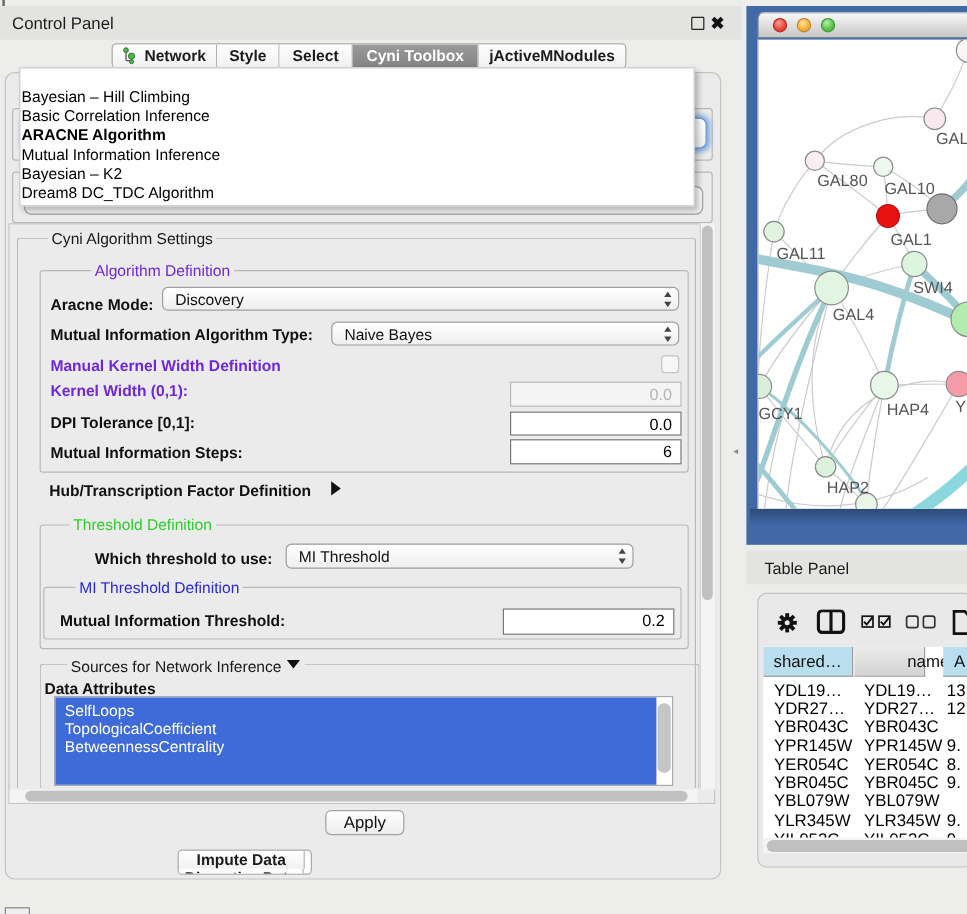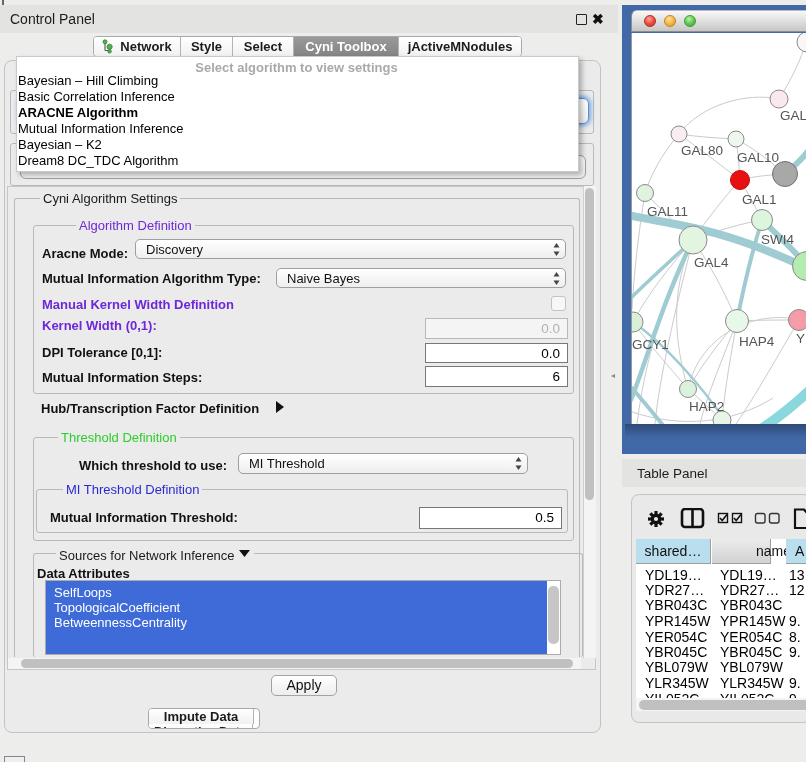--- a/index.html
+++ b/index.html
@@ -128,21 +128,21 @@
 <div class="abs lbl" style="left:79px;top:458px;">Which threshold to use:</div>
 <div class="abs combo" style="left:238px;top:453px;width:290px;height:21px;">MI Threshold<span class="arr"><svg width="9" height="15">
         <path d="M4.5 1 L7.5 5.5 L1.5 5.5 Z" fill="#444"></path>
         <path d="M4.5 14 L1.5 9.5 L7.5 9.5 Z" fill="#444"></path>
       </svg></span></div>
 
 <div class="abs groupbox" style="left:36px;top:489px;width:532px;height:44px;"></div>
 <div class="abs gtitle" style="left:43px;top:482px;color:#2a2ad4;">MI Threshold Definition</div>
 
 <div class="abs lbl" style="left:50px;top:510px;">Mutual Information Threshold:</div>
-<div class="abs tf" style="left:419px;top:507px;width:143px;height:22px;">0.5</div>
+<div class="abs tf" style="left:419px;top:507px;width:143px;height:22px;">0.2</div>
 
 <div class="abs groupbox" style="left:33px;top:553px;width:550px;height:104px;border-bottom:none;"></div>
 <div class="abs gtitle" style="left:36px;top:546px;color:#1a1a1a;font-weight:normal;">Sources for Network Inference <span style="display:inline-block;vertical-align:2px;"><svg width="13" height="9">
         <path d="M1 1 L12 1 L6.5 8 Z" fill="#111"></path>
       </svg></span></div>
 <div class="abs lbl" style="left:37px;top:566px;">Data Attributes</div>
 
 <div class="abs" id="datalist">
   <div id="datasel">
     <div>SelfLoops</div>
@@ -160,21 +160,20 @@
 
 <div class="abs" id="applybtn">Apply</div>
 
 <div class="abs" id="bottabs">
   <div class="ttab" style="width:105px">Impute Data</div>
   <div class="ttab" style="width:104px">Discretize Data</div>
   <div class="ttab sel" style="width:110px">Infer Network</div>
 </div>
 
 <div class="abs" id="dropdown">
-  <div class="it" style="top:3px;width:557px;text-align:center;color:#a9a9a9;font-weight:600;">Select algorithm to view settings</div>
   <div class="it" style="top:16px;">Bayesian – Hill Climbing</div>
   <div class="it" style="top:32px;">Basic Correlation Inference</div>
   <div class="it" style="top:48px;font-weight:bold;">ARACNE Algorithm</div>
   <div class="it" style="top:64px;">Mutual Information Inference</div>
   <div class="it" style="top:80px;">Bayesian – K2</div>
   <div class="it" style="top:96px;">Dream8 DC_TDC Algorithm</div>
 </div>
 
 <div class="abs" id="desktop"></div>
 <div class="abs" style="left:625px;top:424px;width:181px;height:14px;background:linear-gradient(#2e4a77,#4169a8);"></div>

